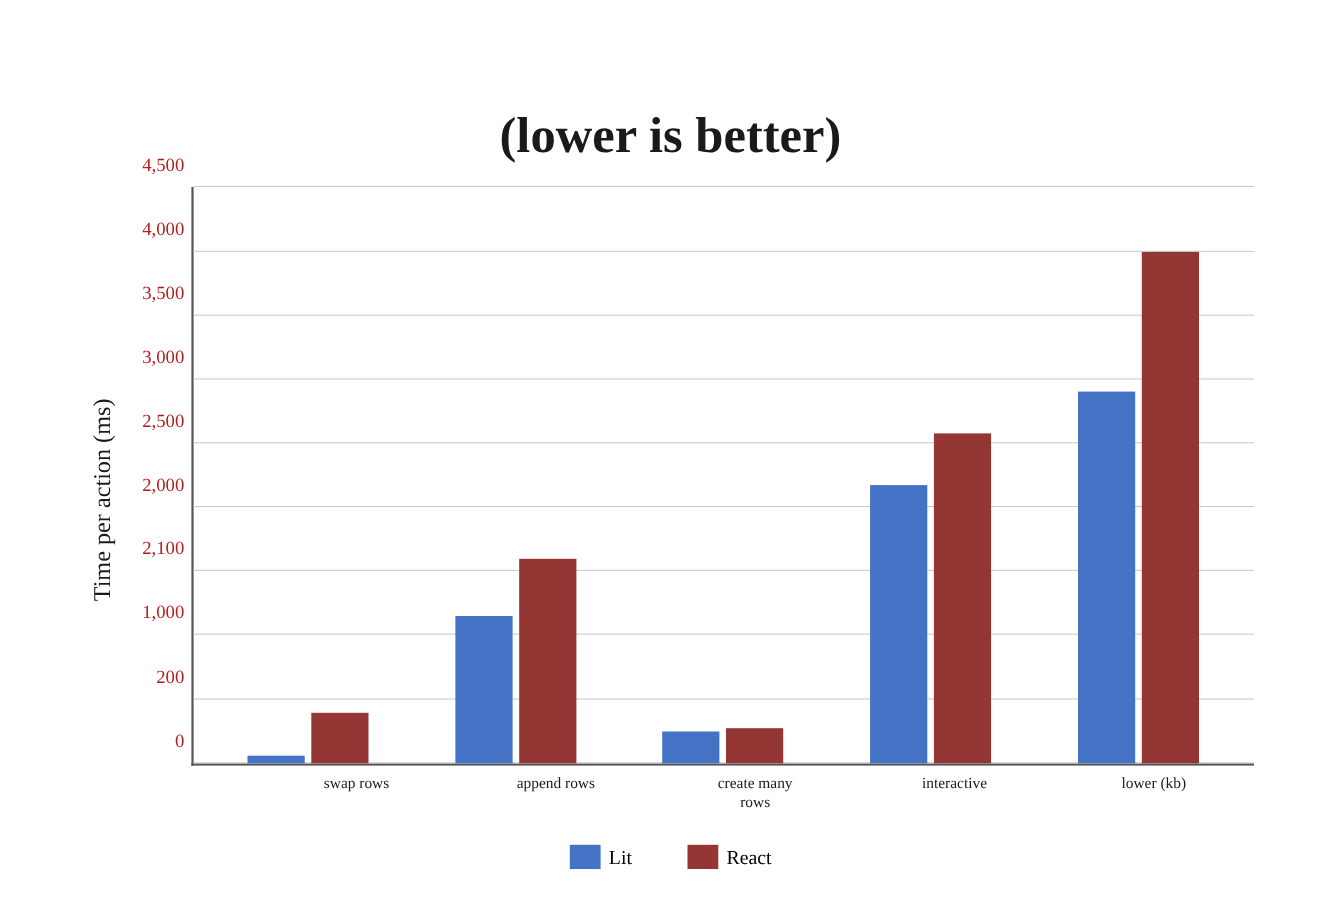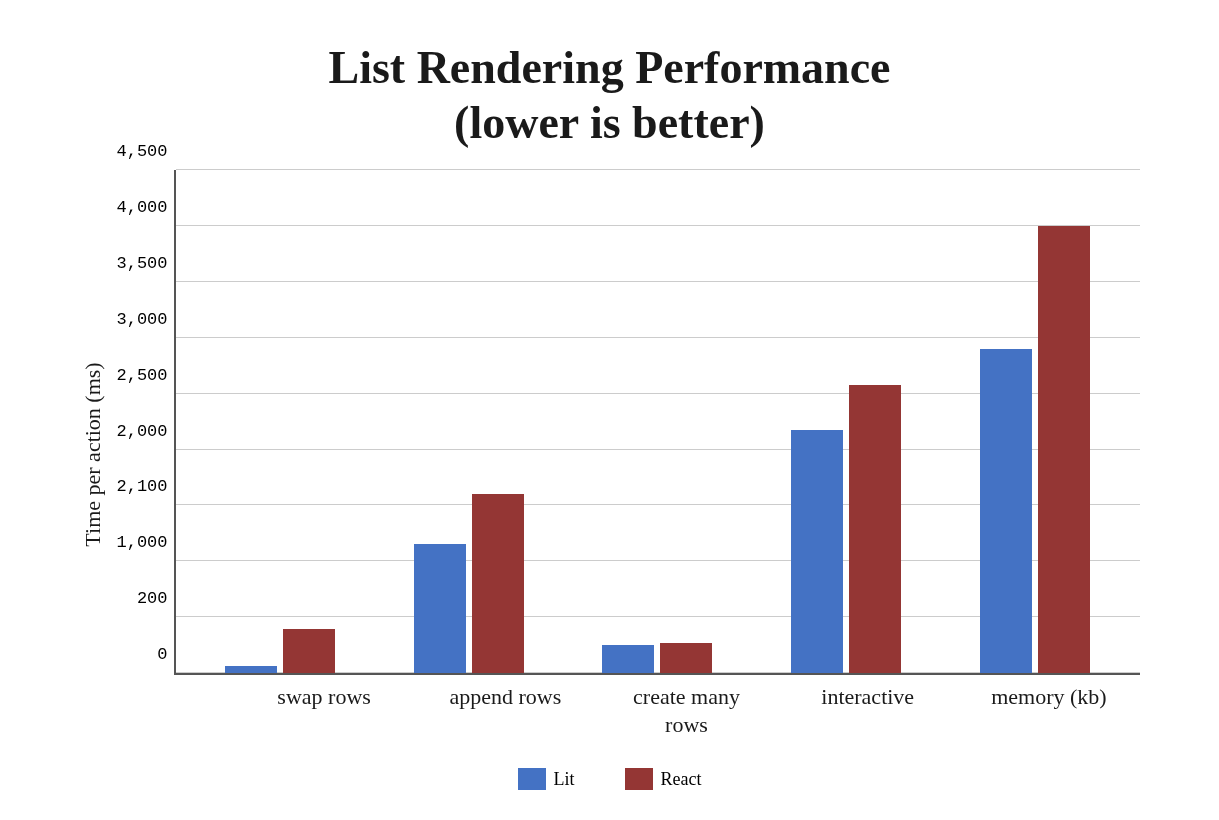--- a/index.html
+++ b/index.html
@@ -60,23 +60,23 @@
     .grid-line {
       position: absolute;
       left: 0; right: 0;
       border-top: 1px solid #ccc;
     }
     .y-tick-label {
       position: absolute;
       right: calc(100% + 8px);
       transform: translateY(-50%);
       font-size: 17px;
-      color: #000000;
+      color: #b91c1c;
       white-space: nowrap;
-      font-family: Liberation Mono, monospace;
+      font-family: Liberation Serif, serif;
     }
     .bars-group {
       position: absolute;
       top: 0; left: 0; right: 0; bottom: 0;
       display: flex;
       align-items: flex-end;
       padding: 0 10px;
     }
     .category {
       flex: 1;
@@ -97,21 +97,21 @@
       background-color: #943634;
     }
     .x-labels {
       display: flex;
       margin-left: 120px;
       margin-top: 8px;
     }
     .x-label {
       flex: 1;
       text-align: center;
-      font-size: 22px;
+      font-size: 14px;
       color: #1a1a1a;
       font-family: 'Georgia', serif;
       line-height: 1.3;
     }
     .legend {
       display: flex;
       gap: 50px;
       margin-top: 28px;
       align-items: center;
       justify-content: center;
@@ -126,21 +126,21 @@
     .legend-color {
       width: 28px;
       height: 22px;
     }
   </style>
 </head>
 <body>
 
 <div class="chart-container">
   <div class="chart-title">
-    <span>List Rendering Performance</span><br>
+    <br>
     <span>(lower is better)</span>
   </div>
 
   <div class="chart-area">
     <div class="y-axis-label">Time per action (ms)</div>
     <div class="chart-inner">
       <div class="plot-area" id="plot-area" style="height: 490px;">
 
       <div class="grid-line" style="bottom: 100%;"></div>
           <div class="y-tick-label" style="bottom: 100%;">4,500</div>
@@ -184,21 +184,21 @@
               <div class="bar bar-react" style="height: 88.8889%;"></div>
             </div>
           </div>
         </div>
       <div class="x-labels" id="x-labels">
           <div class="x-label" style="white-space: pre-line;">swap rows</div>
           <div class="x-label" style="white-space: pre-line;">append rows</div>
           <div class="x-label" style="white-space: pre-line;">create many
 rows</div>
           <div class="x-label" style="white-space: pre-line;">interactive</div>
-          <div class="x-label" style="white-space: pre-line;">memory (kb)</div>
+          <div class="x-label" style="white-space: pre-line;">lower (kb)</div>
         </div>
     </div>
   </div>
 
   <div class="legend" id="legend">
       <div class="legend-item">
         <div class="legend-color" style="background-color: rgb(68, 114, 196);"></div>
         <span>Lit</span>
       </div>
       <div class="legend-item">

